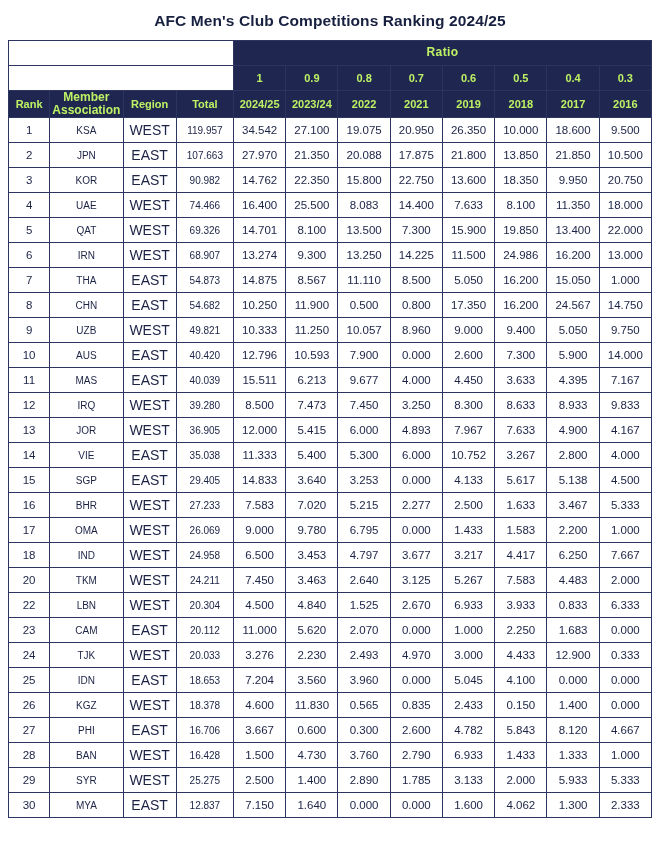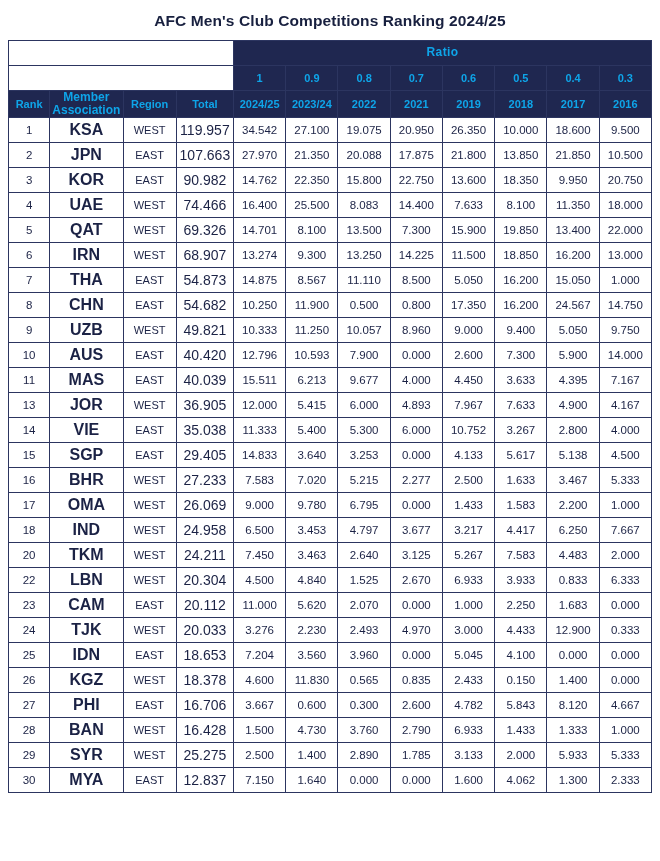--- a/index.html
+++ b/index.html
@@ -45,21 +45,21 @@
   }
   
   col.c-rank   { width: 41px; }
   col.c-assoc  { width: 73px; }
   col.c-region { width: 53px; }
   col.c-total  { width: 57px; }
   col.c-year   { width: 52px; }
 
   thead th {
     background: #1f2750;
-    color: #0ea5e9;
+    color: #bef264;
     font-weight: bold;
     font-size: 11px;
     line-height: 1.15;
   }
   th.ratio-head {
     font-size: 12px;
     letter-spacing: 0.4px;
   }
   th.blank-left {
     background: #ffffff;
@@ -75,28 +75,28 @@
   }
   tbody td {
     background: #ffffff;
     color: #1b2245;
     font-size: 11.5px;
   }
   tbody td.num {
     font-size: 11.5px;
   }
   tbody td.assoc {
-    font-weight: bold;
-    font-size: 16px;
+    font-weight: normal;
+    font-size: 10px;
   }
   tbody td.region {
-    font-size: 11px;
+    font-size: 14px;
   }
   tbody td.total {
-    font-size: 14px;
+    font-size: 10px;
   }
   tbody td.rank-cell {
     font-size: 11.5px;
   }
 </style>
 </head>
 <body>
 
 <div class="page">
 
@@ -222,21 +222,21 @@
         <tr>
           <td class="rank-cell">6</td>
           <td class="assoc">IRN</td>
           <td class="region">WEST</td>
           <td class="total">68.907</td>
           <td class="num">13.274</td>
           <td class="num">9.300</td>
           <td class="num">13.250</td>
           <td class="num">14.225</td>
           <td class="num">11.500</td>
-          <td class="num">18.850</td>
+          <td class="num">24.986</td>
           <td class="num">16.200</td>
           <td class="num">13.000</td>
         </tr>
         <tr>
           <td class="rank-cell">7</td>
           <td class="assoc">THA</td>
           <td class="region">EAST</td>
           <td class="total">54.873</td>
           <td class="num">14.875</td>
           <td class="num">8.567</td>
@@ -297,20 +297,34 @@
           <td class="num">15.511</td>
           <td class="num">6.213</td>
           <td class="num">9.677</td>
           <td class="num">4.000</td>
           <td class="num">4.450</td>
           <td class="num">3.633</td>
           <td class="num">4.395</td>
           <td class="num">7.167</td>
         </tr>
         <tr>
+          <td class="rank-cell">12</td>
+          <td class="assoc">IRQ</td>
+          <td class="region">WEST</td>
+          <td class="total">39.280</td>
+          <td class="num">8.500</td>
+          <td class="num">7.473</td>
+          <td class="num">7.450</td>
+          <td class="num">3.250</td>
+          <td class="num">8.300</td>
+          <td class="num">8.633</td>
+          <td class="num">8.933</td>
+          <td class="num">9.833</td>
+        </tr>
+        <tr>
           <td class="rank-cell">13</td>
           <td class="assoc">JOR</td>
           <td class="region">WEST</td>
           <td class="total">36.905</td>
           <td class="num">12.000</td>
           <td class="num">5.415</td>
           <td class="num">6.000</td>
           <td class="num">4.893</td>
           <td class="num">7.967</td>
           <td class="num">7.633</td>

